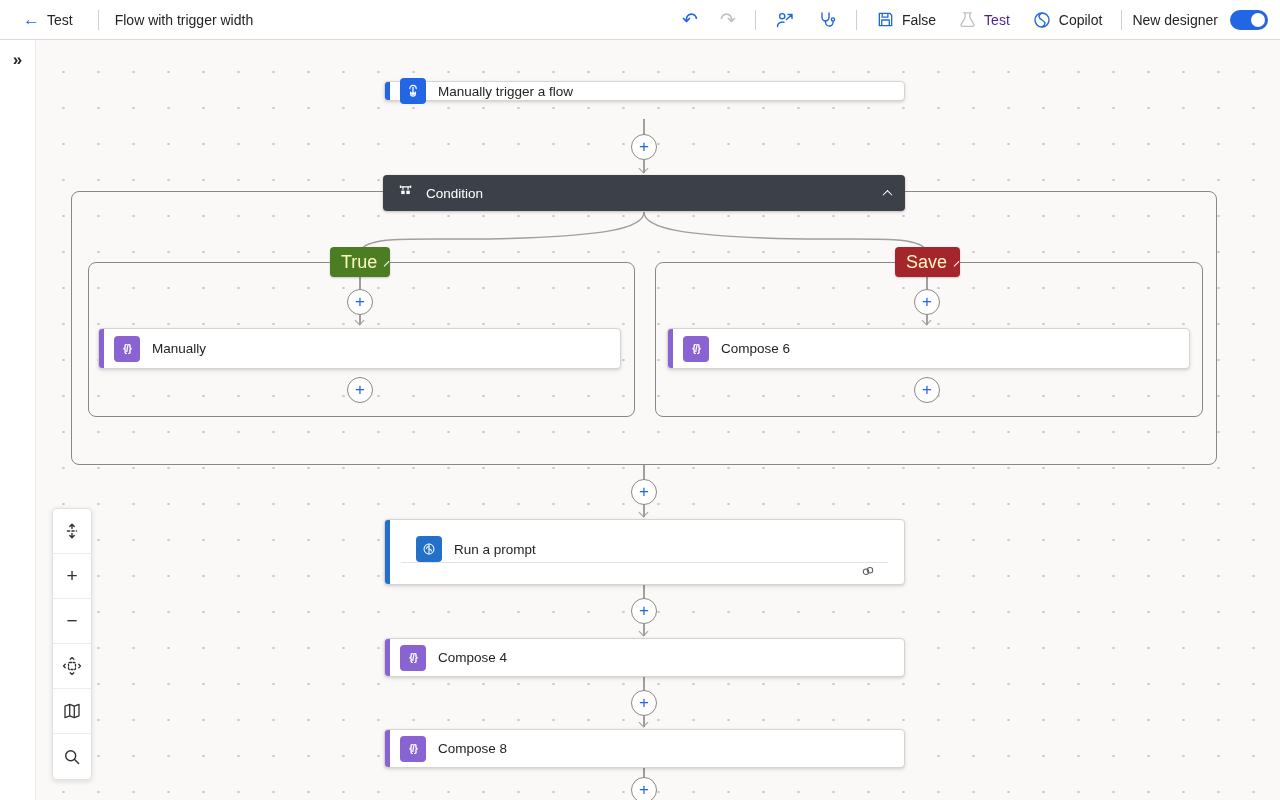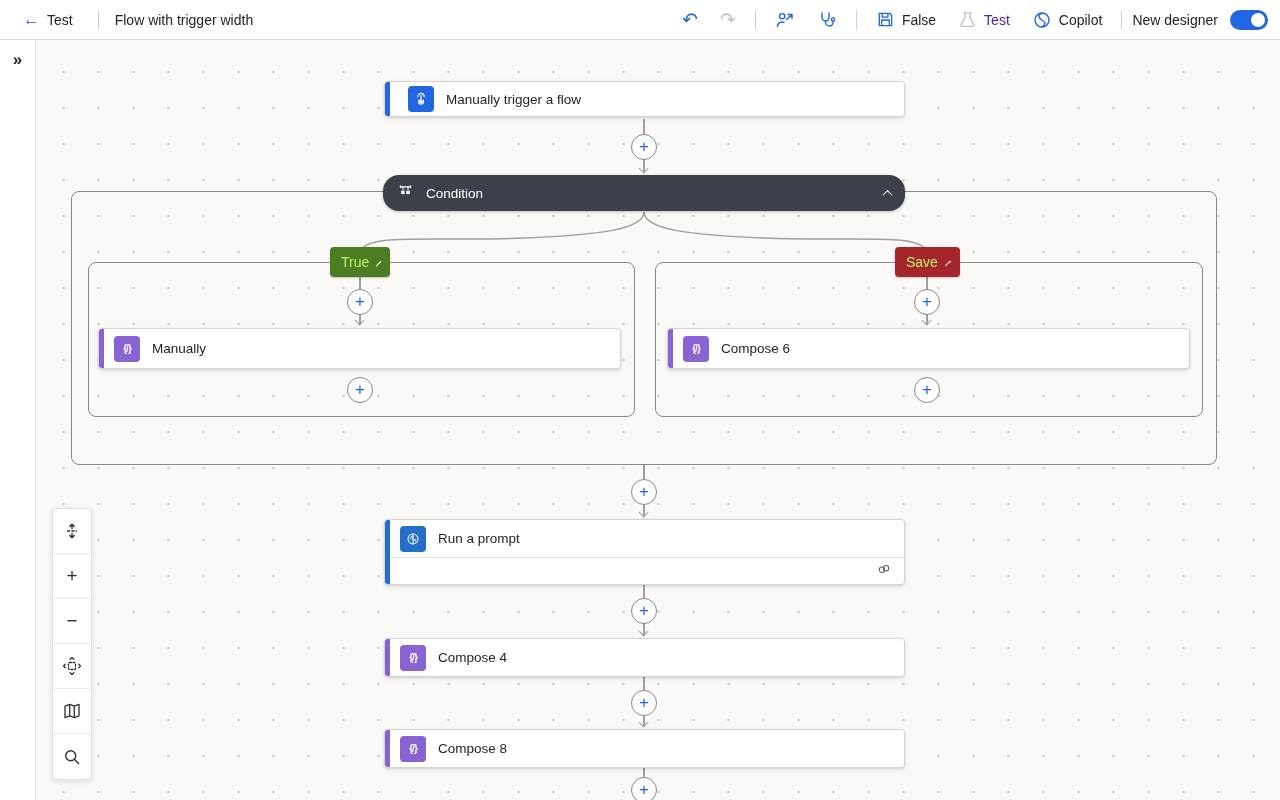--- a/index.html
+++ b/index.html
@@ -58,35 +58,35 @@
     box-shadow:0 1px 2px rgba(0,0,0,.09), 0 1.5px 4px rgba(0,0,0,.08);
     display:flex; align-items:center; z-index:3; cursor:pointer; }
   .action-card .accent{ position:absolute; left:0; top:0; bottom:0; width:5px;
     border-radius:3px 0 0 3px; }
   .action-card .row{ display:flex; align-items:center; gap:12px; padding-left:15px; width:100%; }
   .node-icon{ width:26px; height:26px; border-radius:4px; display:flex; align-items:center;
     justify-content:center; flex:0 0 auto; }
   .node-label{ font-size:13.5px; color:#242424; }
   .glyph-text{ color:#fff; font-size:10px; font-weight:bold; letter-spacing:-1px; }
 
-  .card-two-rows{ flex-direction:column; align-items:stretch; padding:0; }
+  .card-two-rows{ flex-direction:column; align-items:stretch; padding:16px; }
   .card-two-rows .row-top{ height:38px; display:flex; align-items:center; gap:12px; padding-left:15px; }
   .card-two-rows .row-bottom{ height:27px; border-top:1px solid #e5e3e1; display:flex;
     align-items:center; justify-content:flex-end; padding-right:12px; }
 
   .condition-bar{ position:absolute; background:var(--condition-dark); border-radius:4px;
     box-shadow:0 1px 3px rgba(0,0,0,.25); display:flex; align-items:center; z-index:3;
     cursor:pointer; padding:0 14px; }
   .condition-bar .node-label{ color:#fff; margin-left:12px; }
   .chev-up{ width:7px; height:7px; border-left:1.5px solid #fff; border-top:1.5px solid #fff;
     transform:rotate(45deg) translate(1px,1px); }
   .bar-spacer{ flex:1; }
 
   .branch-badge{ position:absolute; height:30px; border-radius:4px; display:flex; align-items:center;
-    gap:9px; padding:0 11px; color:#bef264; font-size:14px; z-index:3; cursor:pointer;
+    gap:9px; padding:0 11px; color:#fef9c3; font-size:18px; z-index:3; cursor:pointer;
     box-shadow:0 1px 2px rgba(0,0,0,.2); }
 
   
   #canvas-controls{ position:absolute; left:16px; top:468px; width:40px; background:#fff;
     border:1px solid #e3e1df; border-radius:4px; box-shadow:0 1.5px 5px rgba(0,0,0,.1);
     z-index:10; display:flex; flex-direction:column; }
   .ctl-btn{ height:45px; display:flex; align-items:center; justify-content:center; cursor:pointer;
     border:none; background:transparent; border-bottom:1px solid #efedeb; color:#242424; }
   .ctl-btn:last-child{ border-bottom:none; }
   .ctl-glyph{ font-size:19px; color:#323130; }
@@ -200,36 +200,36 @@
   <button class="plus-btn" style="left:595px; top:94px;">+</button>
   <button class="plus-btn" style="left:311px; top:249px;">+</button>
   <button class="plus-btn" style="left:311px; top:337px;">+</button>
   <button class="plus-btn" style="left:878px; top:249px;">+</button>
   <button class="plus-btn" style="left:878px; top:337px;">+</button>
   <button class="plus-btn" style="left:595px; top:439px;">+</button>
   <button class="plus-btn" style="left:595px; top:558px;">+</button>
   <button class="plus-btn" style="left:595px; top:650px;">+</button>
   <button class="plus-btn" style="left:595px; top:737px;">+</button>
 
-  <div class="action-card" style="left:348px; top:41px; width:521px; height:36px;padding-left:8px;">
+  <div class="action-card" style="left:348px; top:41px; width:521px; height:20px;">
     <span class="accent" style="background:var(--accent-blue);"></span>
     <div class="row">
       <span class="node-icon" style="background:var(--accent-blue);">
         <svg width="16" height="16" viewBox="0 0 20 20" fill="none" stroke="#fff" stroke-width="1.6" stroke-linecap="round">
           <path d="M6 7 a4 4 0 0 1 8 0"></path>
           <path d="M10 5.5 v8"></path>
           <path d="M7 12 c0 4 6 4 6 0" fill="#fff" stroke="none"></path>
           <path d="M7 11.5 v2 a3 3 0 0 0 6 0 v-2"></path>
         </svg>
       </span>
       <span class="node-label">Manually trigger a flow</span>
     </div>
   </div>
 
-  <div class="condition-bar" style="left:347px; top:135px; width:522px; height:36px;border-radius:16px;">
+  <div class="condition-bar" style="left:347px; top:135px; width:522px; height:36px;">
     <span>
       <svg width="17" height="17" viewBox="0 0 20 20" fill="none" stroke="#fff" stroke-width="1.4">
         <path d="M4 4.5 h12 M4 3 v3 M16 3 v3"></path>
         <path d="M7 4.5 v3.5 M13 4.5 v3.5"></path>
         <rect x="5" y="9" width="4" height="4" fill="#fff" stroke="none"></rect>
         <rect x="11" y="9" width="4" height="4" fill="#fff" stroke="none"></rect>
       </svg>
     </span>
     <span class="node-label">Condition</span>
     <span class="bar-spacer"></span>

